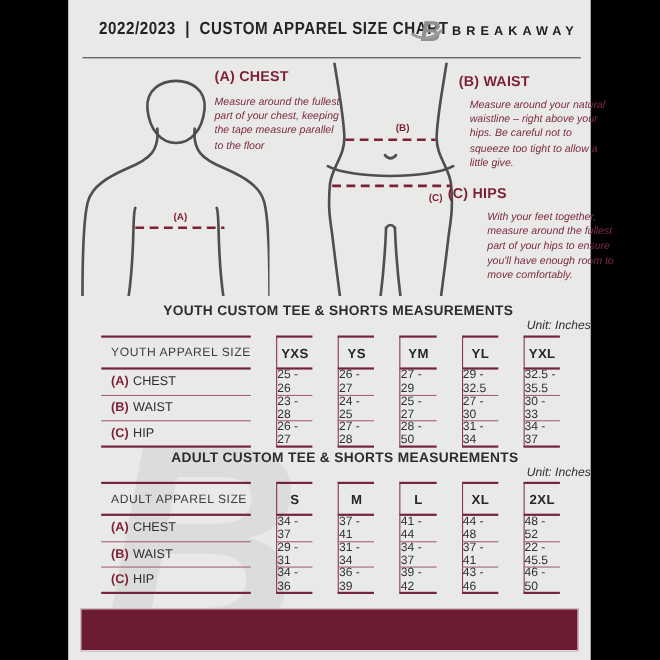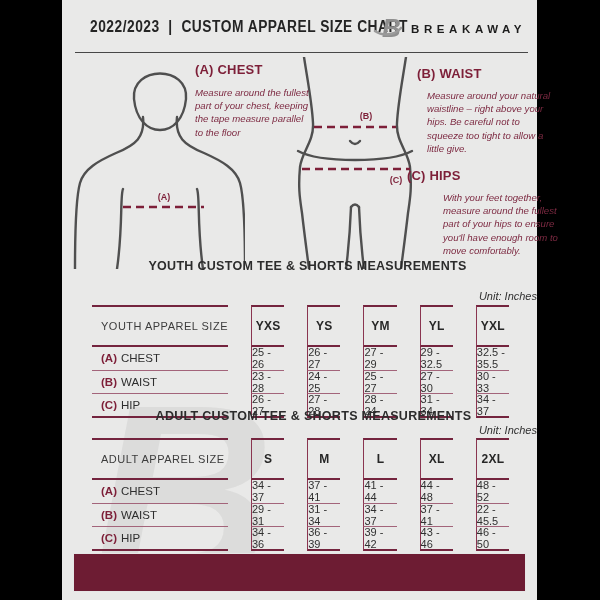--- a/index.html
+++ b/index.html
@@ -38,28 +38,28 @@
   .m-head{position:absolute;font-weight:bold;font-size:13px;color:var(--maroon);letter-spacing:.2px;}
   .m-body{position:absolute;font-style:italic;font-size:9.6px;color:#7d2a42;line-height:1.38;}
   .mA-h{left:133px;top:62px;}   .mA-b{left:133px;top:86px;width:117px;}
   .mB-h{left:355px;top:66px;}   .mB-b{left:365px;top:89px;width:128px;}
   .mC-h{left:345px;top:168px;}  .mC-b{left:355px;top:191px;width:128px;margin-left:26px;}
 
   
   .section-title{position:absolute;left:0;width:100%;text-align:center;font-weight:bold;
     font-size:12.5px;color:#2c2c2c;letter-spacing:.3px;}
   .unit{position:absolute;left:0;width:100%;text-align:right;font-style:italic;font-size:11px;color:#303030;}
-  .st-youth{top:259px;padding-left:16px;} .u-youth{top:290px;}
+  .st-youth{top:275px;padding-left:16px;} .u-youth{top:290px;}
   .st-adult{top:409px;padding-left:28px;} .u-adult{top:424px;}
 
   
   .size-table{position:absolute;left:30px;width:417px;display:grid;grid-template-columns:136px repeat(5,1fr);}
   .t-youth{top:305px;} .t-adult{top:438px;}
   .cell{display:flex;align-items:center;border-bottom:1.5px solid var(--line-light);height:23.5px;}
-  .head{border-top:2px solid var(--line-dark);border-bottom:2px solid var(--line-dark);height:42px;}
+  .head{border-top:2px solid var(--line-dark);border-bottom:2px solid var(--line-dark);height:31px;}
   .vline{border-left:1px solid var(--line-vert);margin-left:23px;}
   .last{border-bottom:2px solid var(--line-dark);}
   .label-head{padding-left:9px;font-size:11px;color:#3c3c3c;letter-spacing:.5px;}
   .size-head{justify-content:center;font-weight:bold;font-size:12px;color:#272727;letter-spacing:.3px;}
   .row-label{padding-left:9px;font-size:11.5px;color:#2e2e2e;}
   .row-label .prefix{color:var(--maroon);font-weight:bold;margin-right:4px;}
   .val{justify-content:center;font-size:11px;color:#303030;}
 
   
   .footer-bar{position:absolute;left:11px;top:553px;width:453px;height:39px;
@@ -143,21 +143,21 @@
         <div class="cell val vline">24 - 25</div>
         <div class="cell val vline">25 - 27</div>
         <div class="cell val vline">27 - 30</div>
         <div class="cell val vline">30 - 33</div>
         <div class="cell row-label last">
           <span class="prefix">(C)</span>
           <span>HIP</span>
         </div>
         <div class="cell val vline last">26 - 27</div>
         <div class="cell val vline last">27 - 28</div>
-        <div class="cell val vline last">28 - 24</div>
+        <div class="cell val vline last">28 - 50</div>
         <div class="cell val vline last">31 - 34</div>
         <div class="cell val vline last">34 - 37</div>
       </div>
 
     <div class="section-title st-adult">ADULT CUSTOM TEE &amp; SHORTS MEASUREMENTS</div>
     <div class="unit u-adult">Unit: Inches</div>
     <div class="size-table t-adult" id="adult-table">
         <div class="cell head label-head">ADULT APPAREL SIZE</div>
         <div class="cell head size-head vline">S</div>
         <div class="cell head size-head vline">M</div>

